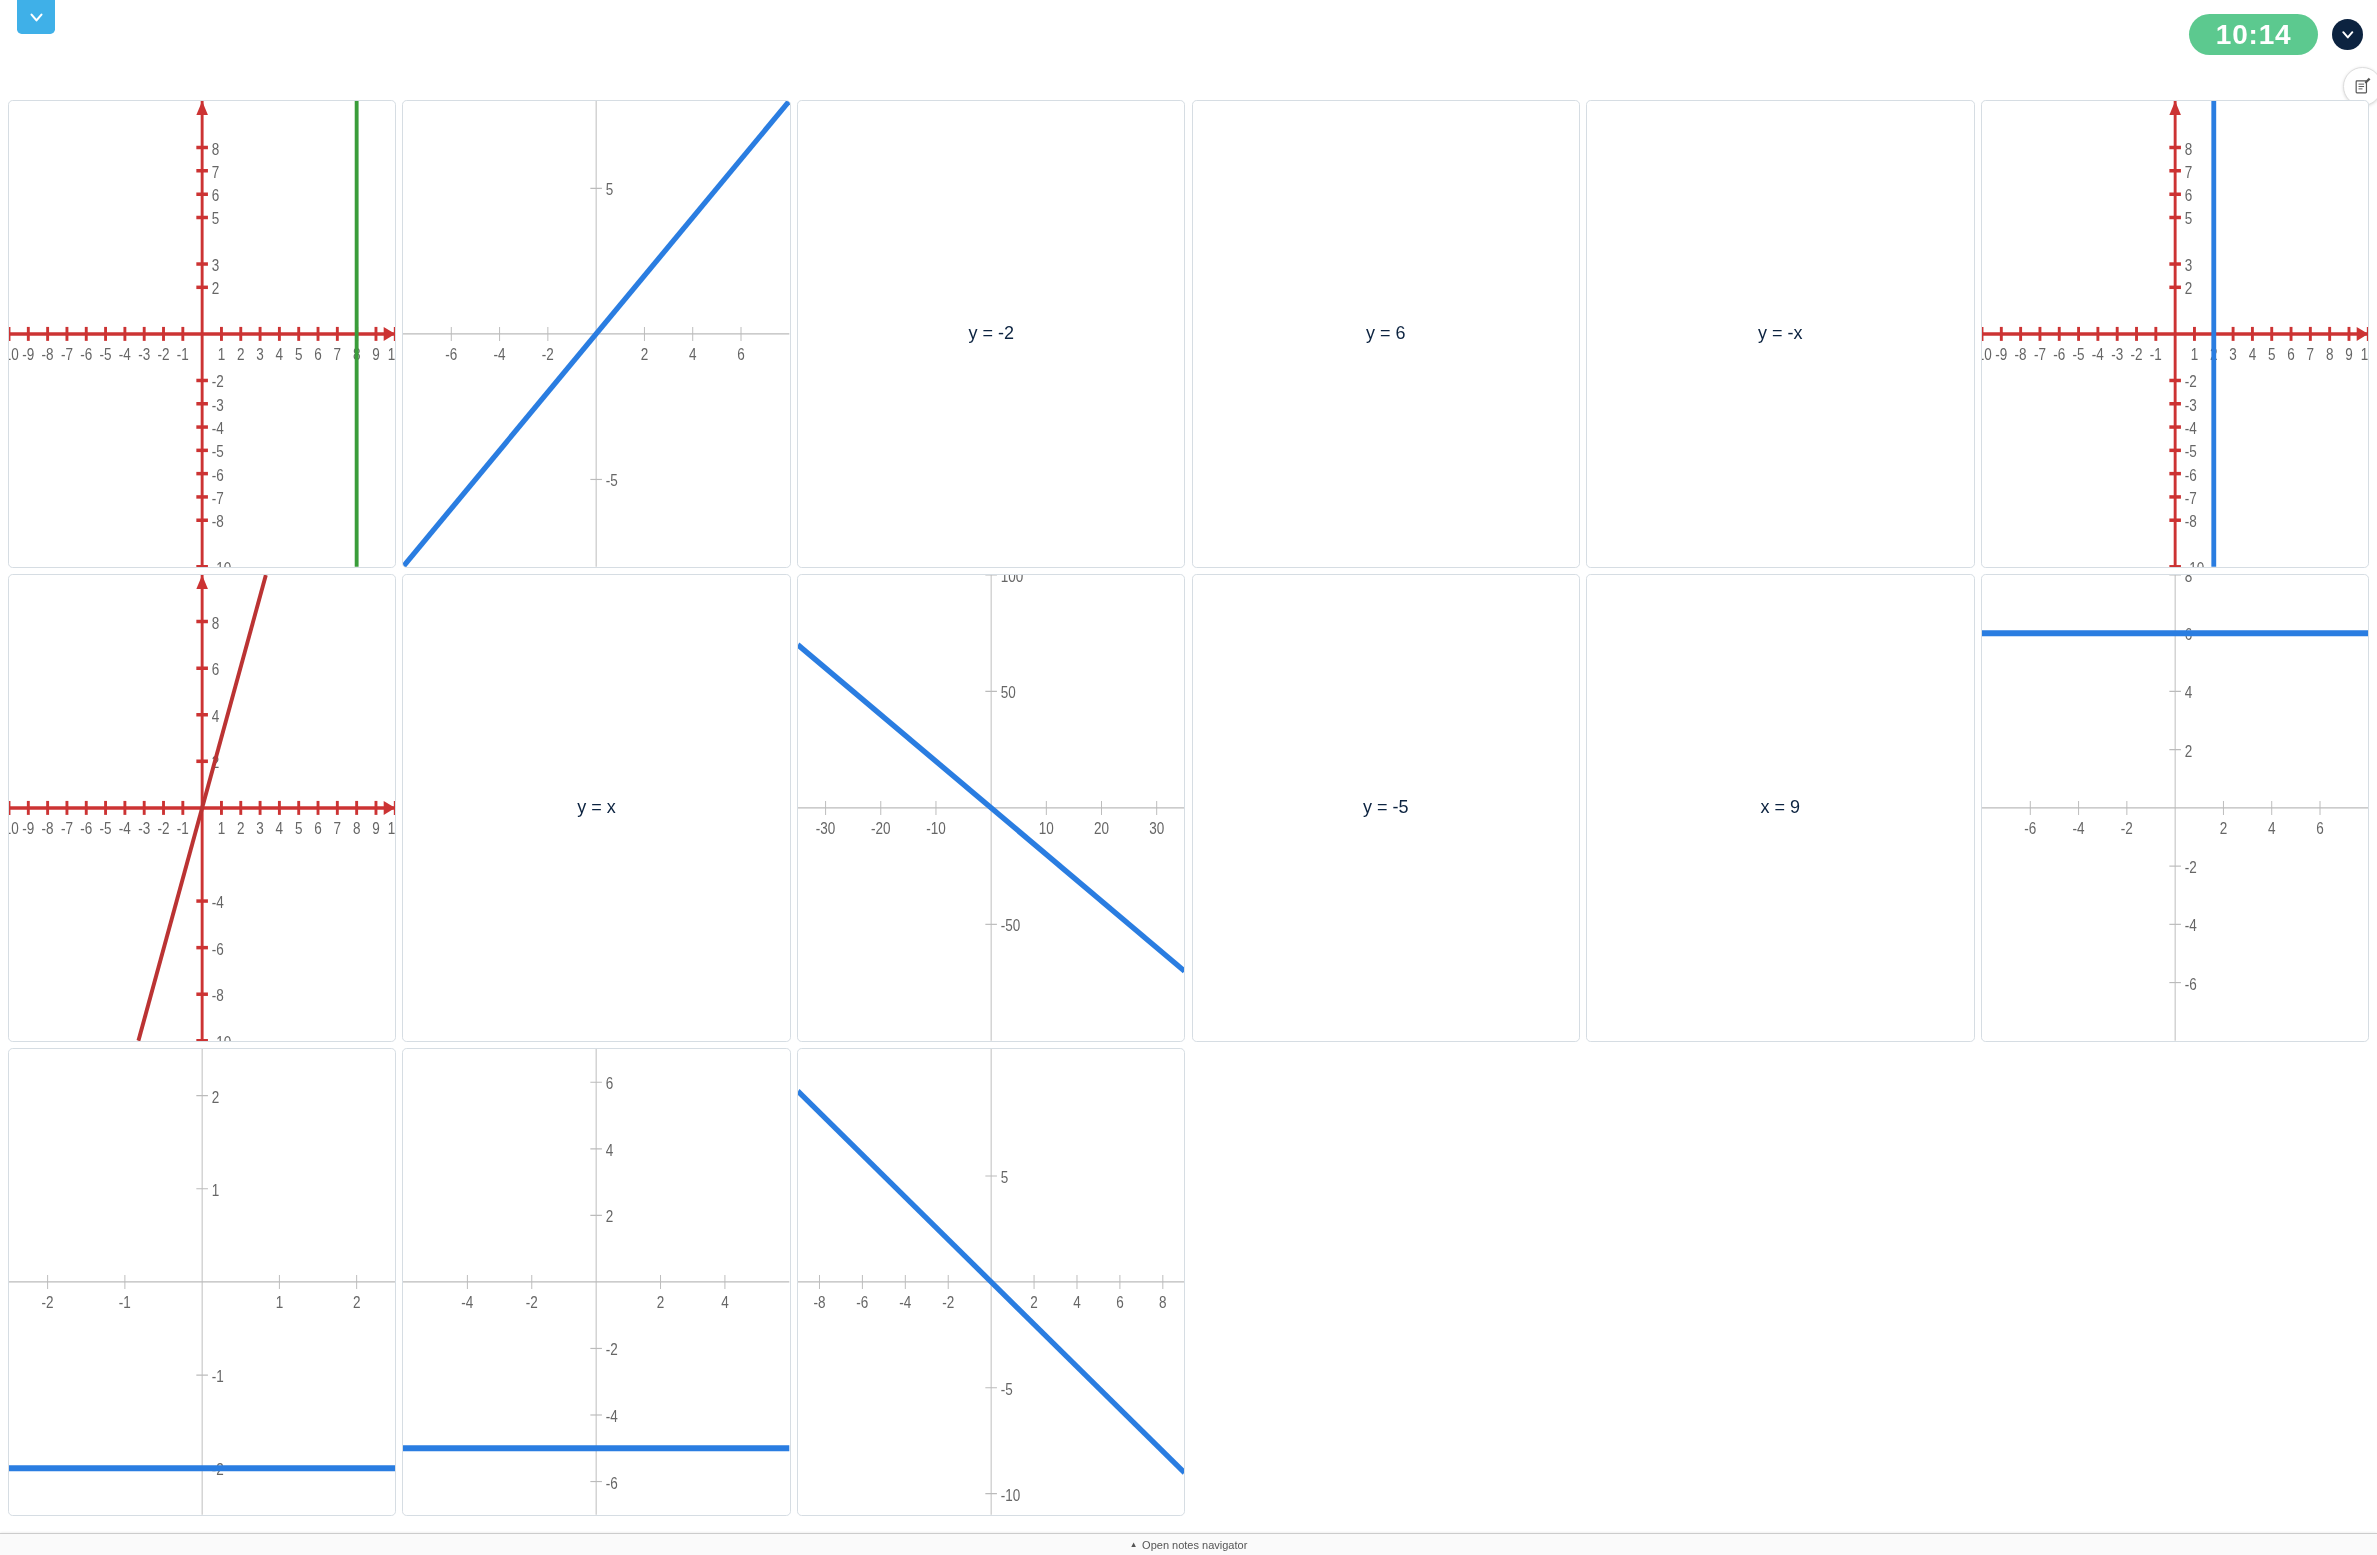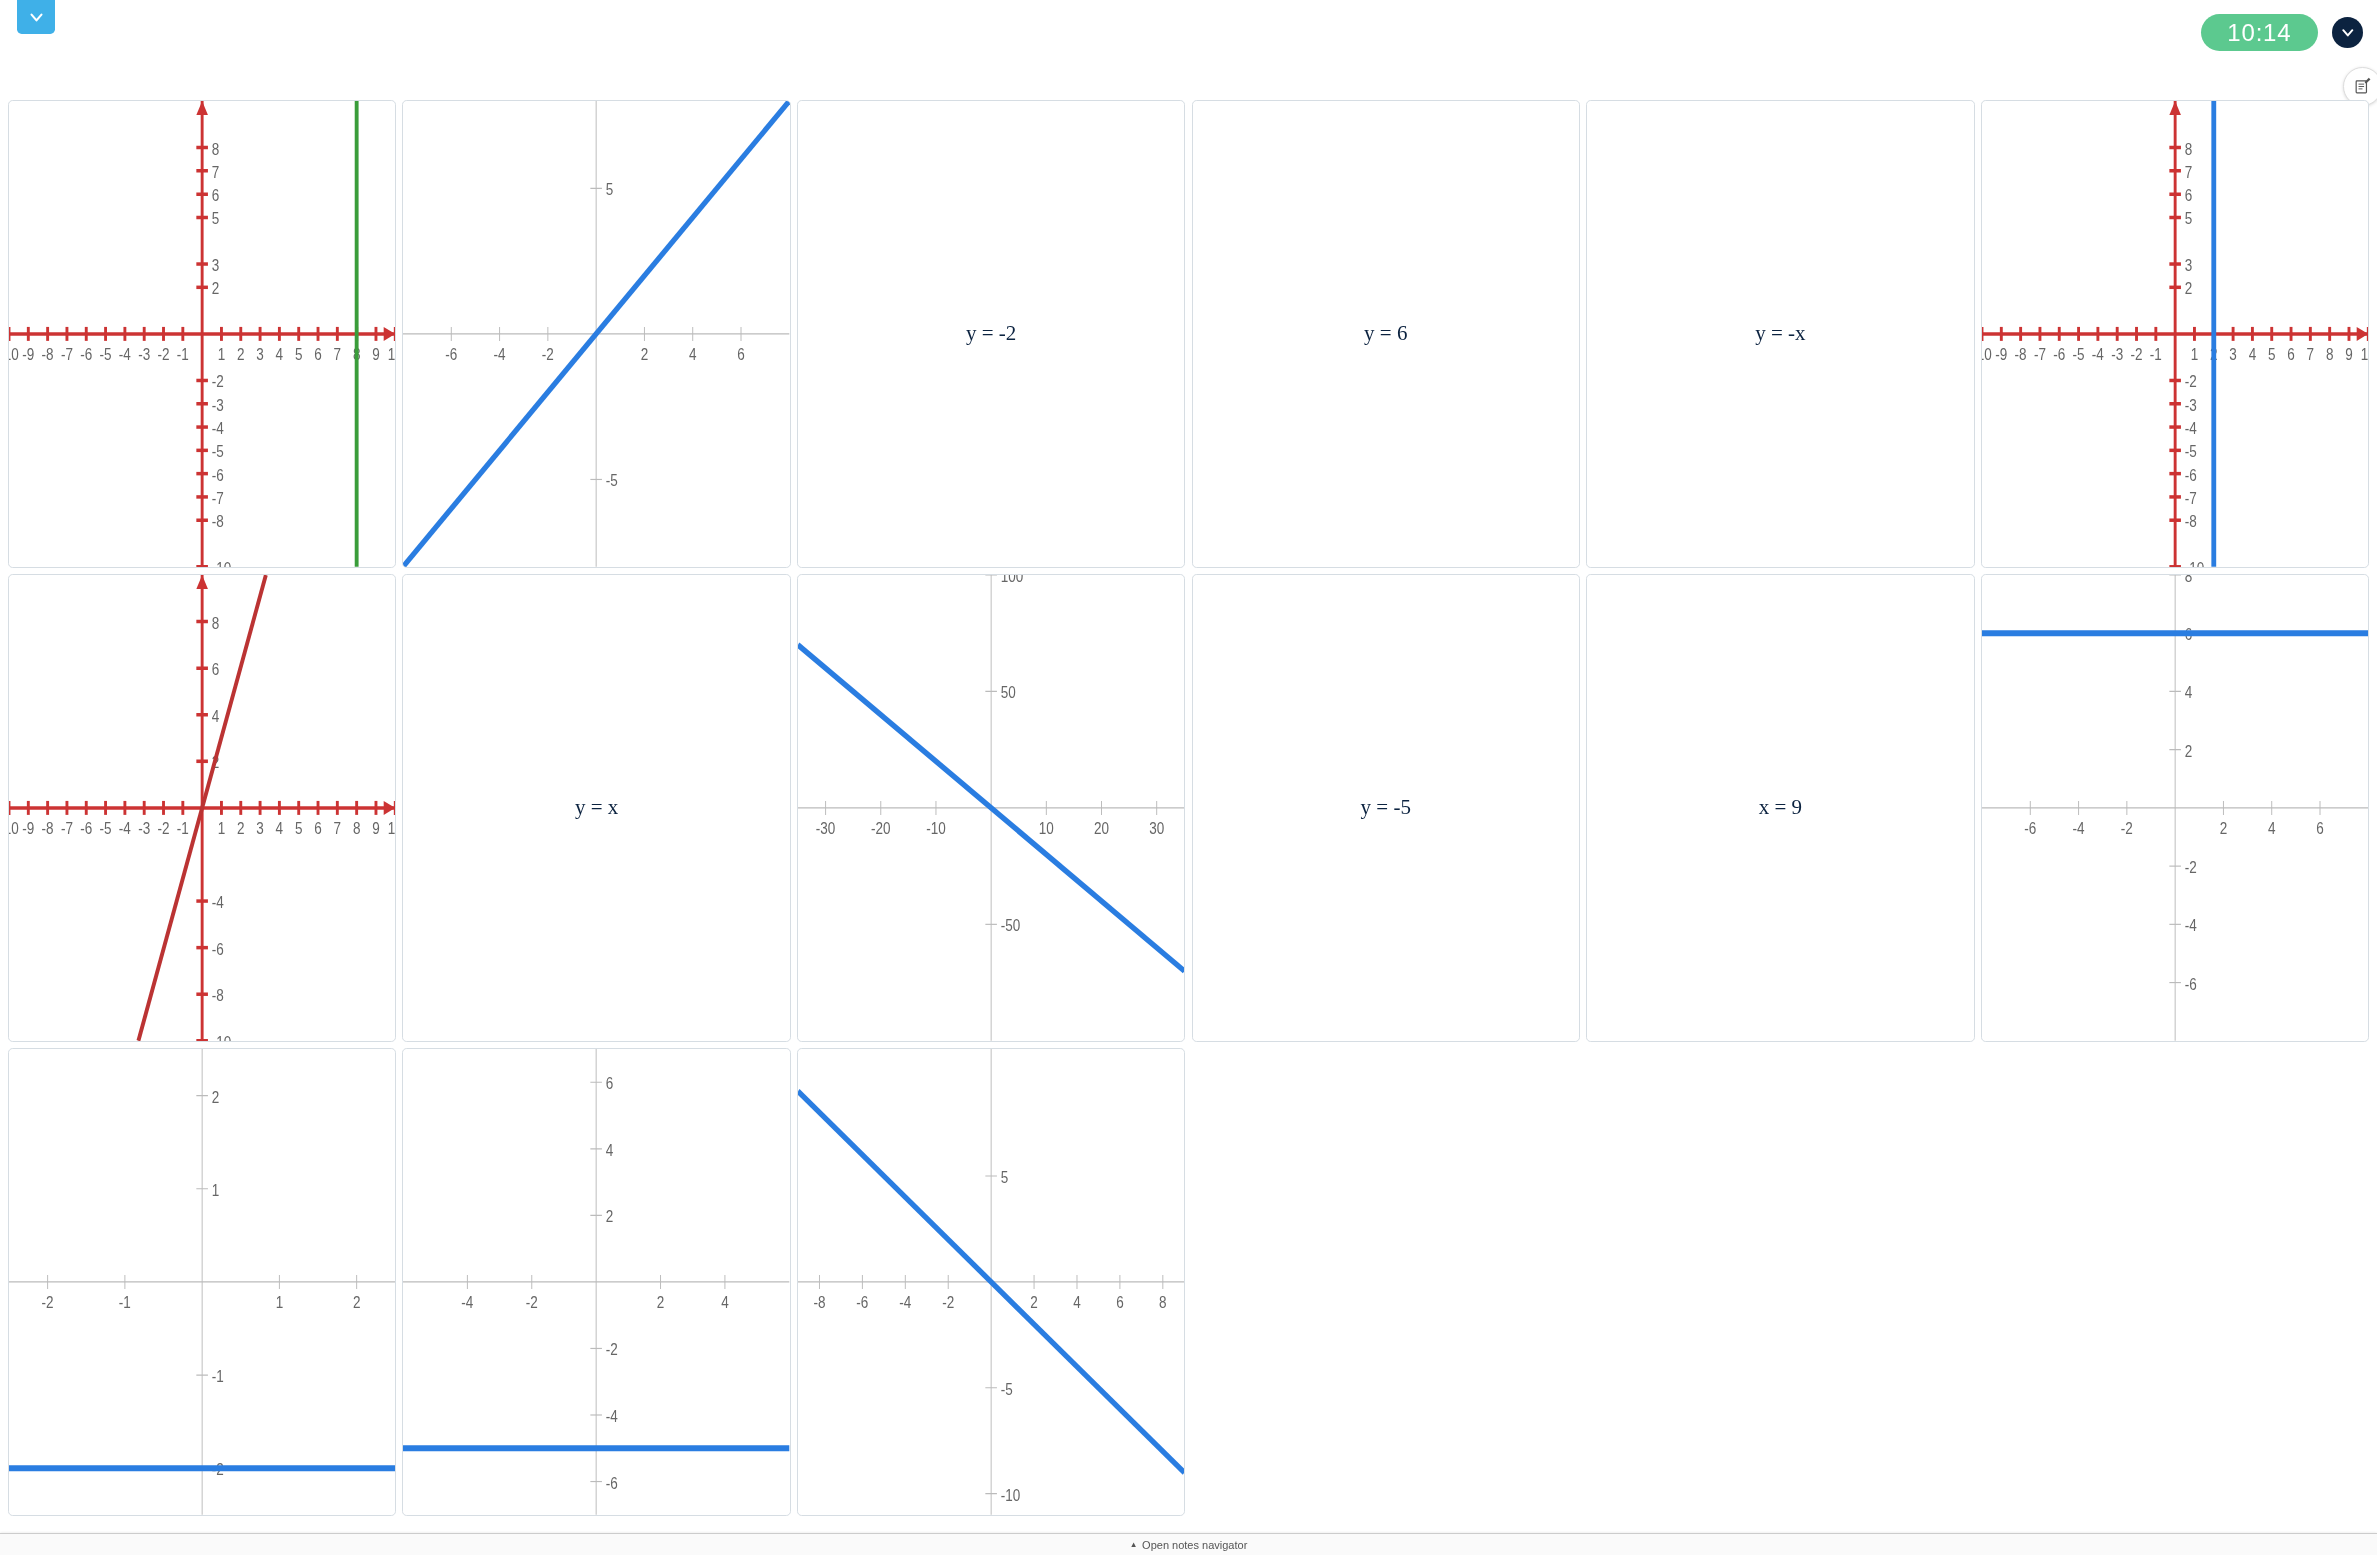--- a/index.html
+++ b/index.html
@@ -23,22 +23,22 @@
     border-bottom-left-radius: 4.7px;
     border-bottom-right-radius: 4.7px;
     display: flex; align-items: center; justify-content: center;
     margin-left: 17px;
     cursor: pointer;
   }
   .timer-wrap { display:flex; align-items:center; gap:14px; margin-top:14px; margin-right:14px;}
   .timer-pill {
     background: #5cc98f;
     color: #fff;
-    font-size: 24px;
-    font-weight: 400;
+    font-size: 28px;
+    font-weight: 700;
     padding: 4.7px 26.6px;
     border-radius: 781px;
     letter-spacing: 0.8px;
   }
   .circle-down {
     width: 31px; height: 31px; border-radius: 50%;
     background: #0c2340;
     display:flex; align-items:center; justify-content:center;
     cursor:pointer;
   }
@@ -62,23 +62,22 @@
     background:#fff;
     border:0.8px solid #d6dde3;
     border-radius:4.7px;
     overflow:hidden;
     display:flex; align-items:center; justify-content:center;
     cursor:pointer;
     position:relative;
   }
   .card-text {
     color:#0c2340;
-    font-size:21px;
+    font-size:18px;
     font-weight:400;
-    font-family:Liberation Serif, serif;
   }
   .chart-svg { width:100%; height:100%; }
   .axis-light { stroke:#bbb; stroke-width:0.5; }
   .axis-red { stroke:#c33; stroke-width:1.5; }
   .line-blue { stroke:#2a7de1; stroke-width:2.5; fill:none; }
   .line-green { stroke:#3a9d3a; stroke-width:2; fill:none; }
   .line-red-thin { stroke:#b33; stroke-width:2; fill:none; }
   .tick-label { font-size:7px; fill:#666; font-family: Arial, sans-serif; }
   .bottom-bar {
     position:absolute; left:0; right:0; bottom:0;

